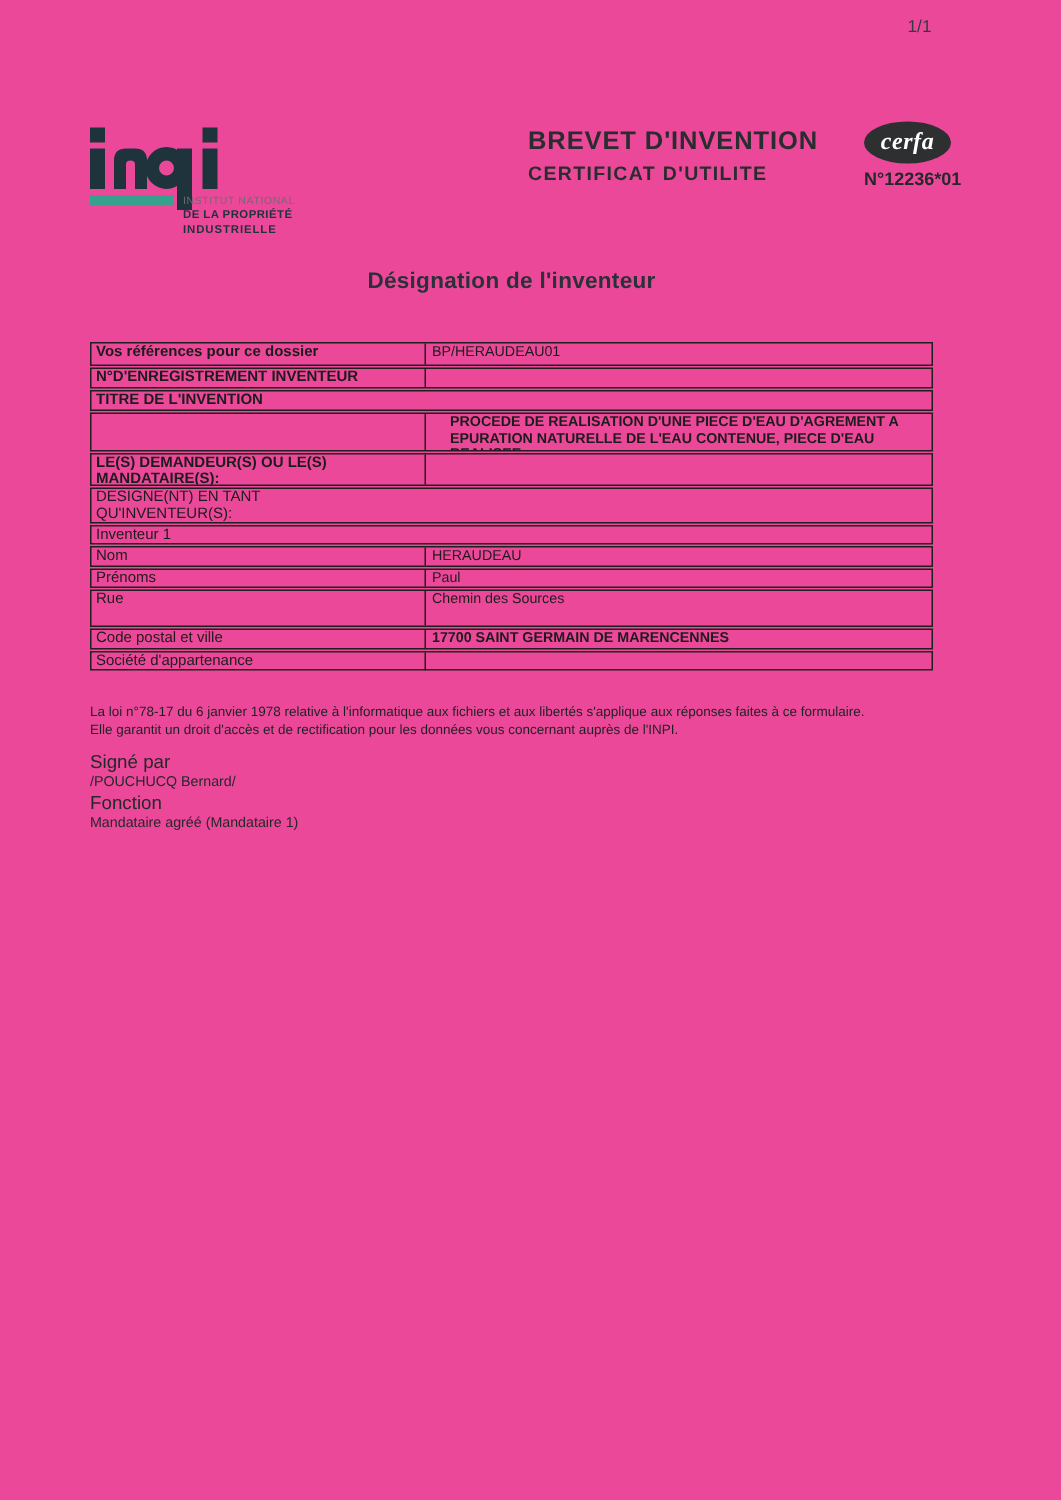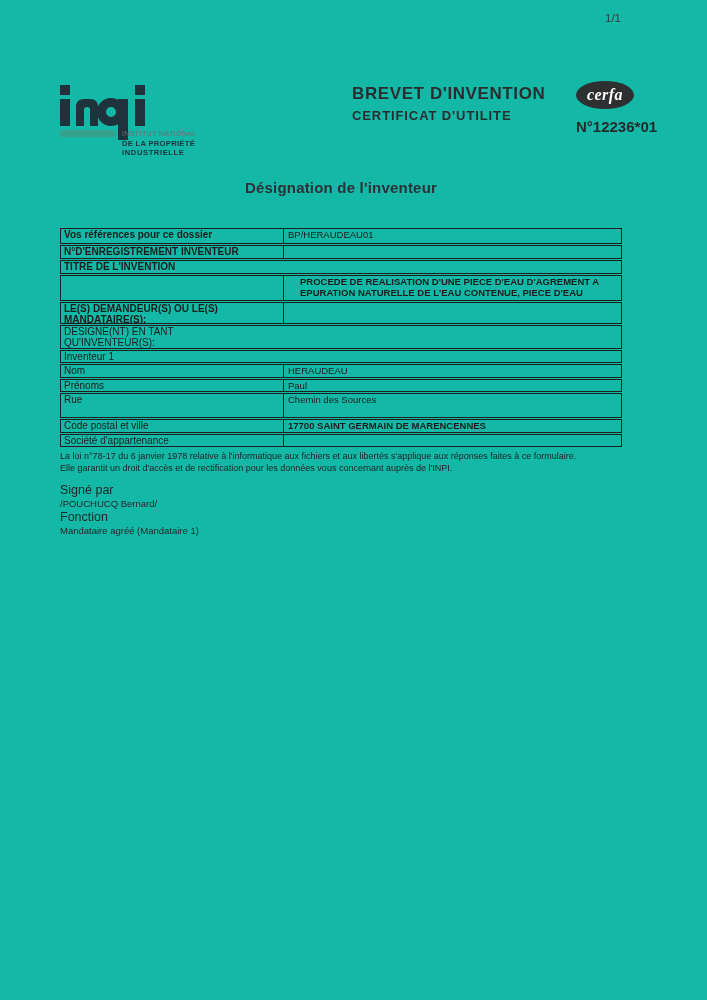--- a/index.html
+++ b/index.html
@@ -1,54 +1,54 @@
 <!DOCTYPE html>
 <html><head>
 <meta charset="utf-8">
 <style>
   html,body{margin:0;padding:0;background:#ffffff;}
   .page{
-    position:relative;width:707px;height:1000px;background:#14b8a6;
+    position:relative;width:707px;height:1000px;background:#ec4899;
     font-family:"Liberation Sans",sans-serif;color:#1c1c1c;overflow:hidden;
   }
   .pagenum{position:absolute;left:605px;top:12px;font-size:11.5px;color:#333a40;}
 
   
   .logo{position:absolute;left:58px;top:84px;width:190px;height:75px;}
 
   
   .brevet{position:absolute;left:352px;top:84px;font-size:17px;font-weight:bold;
           letter-spacing:0.6px;color:#2a2d30;white-space:nowrap;}
   .certificat{position:absolute;left:352px;top:108px;font-size:13px;font-weight:bold;
           letter-spacing:0.9px;color:#2a2d30;white-space:nowrap;}
 
   
   .cerfa{position:absolute;left:576px;top:81px;width:64px;text-align:left;}
   .cerfa-oval{width:58px;height:28px;background:#2d2f31;border-radius:50%;
       display:flex;align-items:center;justify-content:center;}
   .cerfa-oval span{color:#ffffff;font-family:"Liberation Serif",serif;font-style:italic;
       font-weight:bold;font-size:16px;letter-spacing:0.4px;}
-  .cerfa-num{margin-top:9px;font-size:15px;font-weight:bold;color:#26292c;white-space:nowrap;}
+  .cerfa-num{margin-top:3px;font-size:12px;font-weight:bold;color:#26292c;white-space:nowrap;}
 
   .doc-title{position:absolute;left:60px;top:179px;width:562px;text-align:center;
       font-size:15px;font-weight:bold;color:#2b3138;letter-spacing:0.2px;}
 
   
   .form{position:absolute;left:60px;top:228px;width:562px;}
   .frow{display:flex;border:1.5px solid #1f1f1f;margin-bottom:1px;box-sizing:border-box;}
   .cell{padding:1px 3px 0 3px;font-size:10px;line-height:10.6px;white-space:pre-line;
       overflow:hidden;box-sizing:border-box;}
   .lab{width:223px;flex:0 0 auto;}
   .pair .lab{border-right:1.5px solid #1f1f1f;}
   .full .lab{width:100%;border-right:none;}
   .val{flex:1 1 auto;font-size:9.5px;padding-left:4px;}
   .b{font-weight:bold;}
 
   
-  .footer{position:absolute;left:60px;top:451px;}
+  .footer{position:absolute;left:60px;top:469px;}
   .legal{font-size:9px;line-height:11.5px;white-space:nowrap;color:#1e2124;}
   .signed-label{margin-top:9px;font-size:12.5px;line-height:15px;color:#25282b;}
   .signed-value{font-size:9.5px;line-height:12px;color:#25282b;}
   .function-label{font-size:12.5px;line-height:15px;color:#25282b;}
   .function-value{font-size:9.5px;line-height:12px;color:#25282b;}
 </style>
 </head>
 <body>
 
 <div class="page">

